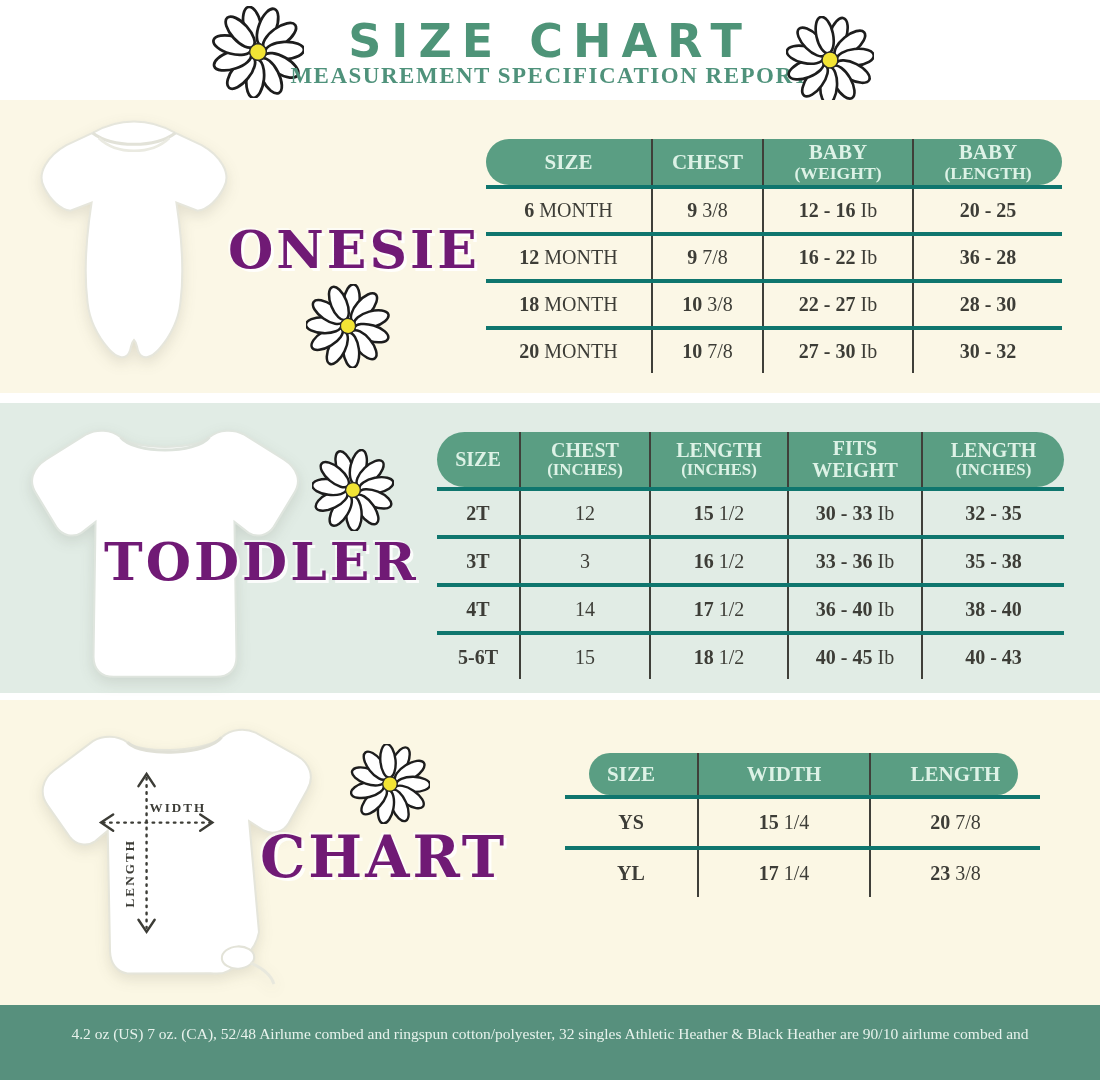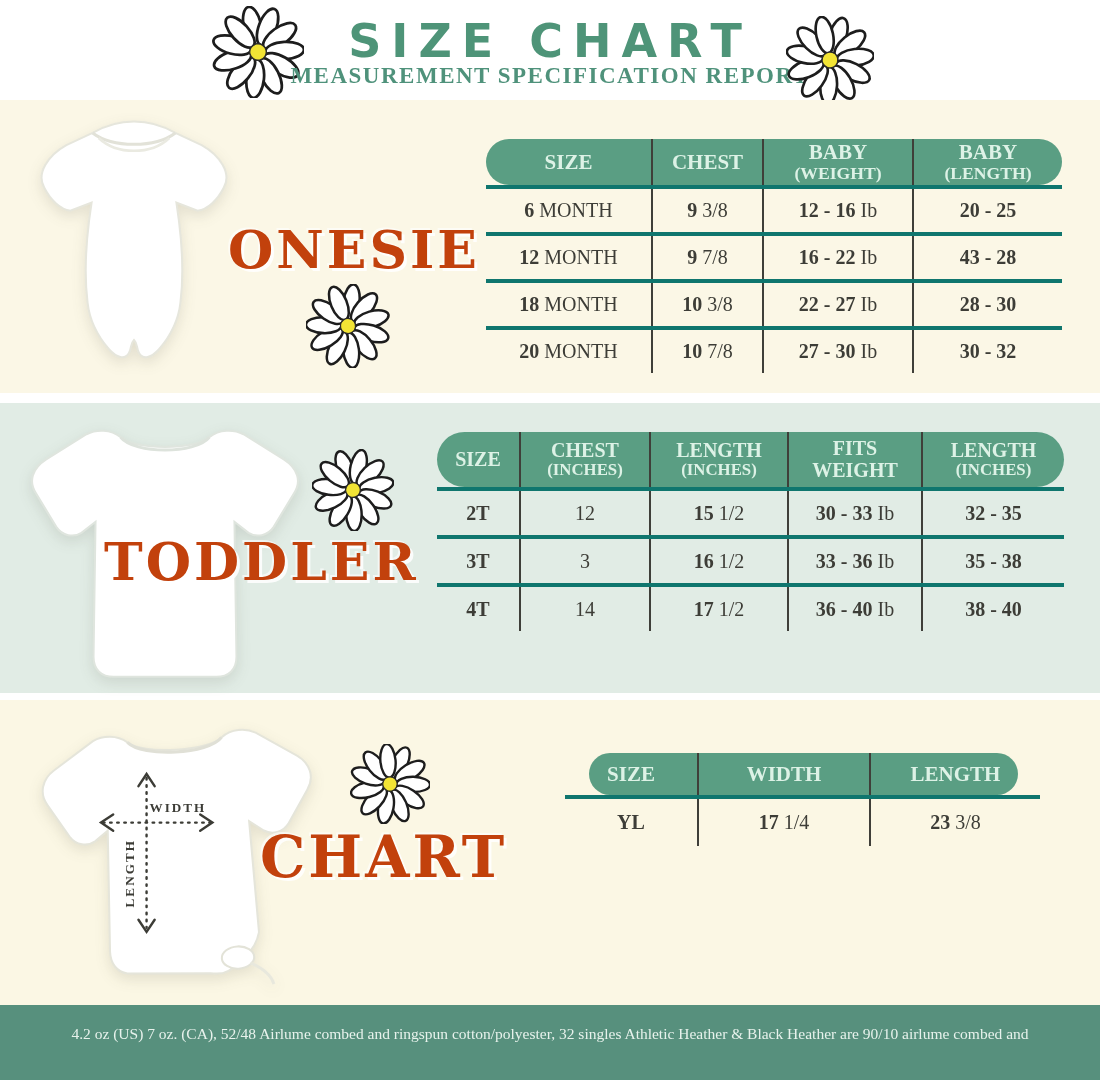--- a/index.html
+++ b/index.html
@@ -13,21 +13,21 @@
     letter-spacing:10px;color:#4e9478;}
   .sub-title{left:0;right:0;top:63px;text-align:center;
     font-family:"Liberation Serif",serif;font-weight:bold;font-size:23px;
     letter-spacing:1.5px;color:#4f927b;}
 
   
   .sec{left:0;width:1100px;}
   .sec-onesie{top:100px;height:293px;background:#fbf7e6;}
   .sec-toddler{top:403px;height:290px;background:#e1ece5;}
   .sec-youth{top:700px;height:305px;background:#fbf7e4;}
-  .sec-title{font-family:"DejaVu Serif",serif;font-weight:bold;color:#c2410c;
+  .sec-title{font-family:"DejaVu Serif",serif;font-weight:bold;color:#701a75;
     line-height:1;letter-spacing:3px;
     text-shadow:3px 3px 0 rgba(255,255,255,.85),-2px -2px 0 rgba(255,255,255,.6);}
 
   
   .table-host{position:absolute;}
   .pill{position:absolute;top:0;left:0;right:0;background:#5a9e83;border-radius:999px;z-index:0;}
   table.sz{position:relative;z-index:1;border-collapse:collapse;table-layout:fixed;width:100%;}
   table.sz th,table.sz td{text-align:center;vertical-align:middle;padding:0;}
   table.sz th+th,table.sz td+td{border-left:2px solid #3f3f39;}
   table.sz tbody tr{border-top:4px solid #0f766e;}
@@ -142,21 +142,21 @@
             <tr>
               <td><span class="b">6</span> <span class="r">MONTH</span></td>
               <td><span class="b">9</span> <span class="r">3/8</span></td>
               <td><span class="b">12 - 16</span> <span class="r">Ib</span></td>
               <td><span class="b">20 - 25</span></td>
             </tr>
             <tr>
               <td><span class="b">12</span> <span class="r">MONTH</span></td>
               <td><span class="b">9</span> <span class="r">7/8</span></td>
               <td><span class="b">16 - 22</span> <span class="r">Ib</span></td>
-              <td><span class="b">43 - 28</span></td>
+              <td><span class="b">36 - 28</span></td>
             </tr>
             <tr>
               <td><span class="b">18</span> <span class="r">MONTH</span></td>
               <td><span class="b">10</span> <span class="r">3/8</span></td>
               <td><span class="b">22 - 27</span> <span class="r">Ib</span></td>
               <td><span class="b">28 - 30</span></td>
             </tr>
             <tr>
               <td><span class="b">20</span> <span class="r">MONTH</span></td>
               <td><span class="b">10</span> <span class="r">7/8</span></td>
@@ -232,20 +232,27 @@
               <td><span class="b">16</span> <span class="r">1/2</span></td>
               <td><span class="b">33 - 36</span> <span class="r">Ib</span></td>
               <td><span class="b">35 - 38</span></td>
             </tr>
             <tr>
               <td><span class="b">4T</span></td>
               <td><span class="r">14</span></td>
               <td><span class="b">17</span> <span class="r">1/2</span></td>
               <td><span class="b">36 - 40</span> <span class="r">Ib</span></td>
               <td><span class="b">38 - 40</span></td>
+            </tr>
+            <tr>
+              <td><span class="b">5-6T</span></td>
+              <td><span class="r">15</span></td>
+              <td><span class="b">18</span> <span class="r">1/2</span></td>
+              <td><span class="b">40 - 45</span> <span class="r">Ib</span></td>
+              <td><span class="b">40 - 43</span></td>
             </tr>
           </tbody>
         </table>
       </div>
   </div>
 
   <div class="abs sec sec-youth">
     <div class="abs shadowed" style="left:16px;top:5px;">
       <svg width="334" height="300" viewBox="0 0 330 296">
         <g transform="rotate(-3 165 148)">
@@ -294,20 +301,25 @@
               <th>
                 <div class="h1">WIDTH</div>
               </th>
               <th>
                 <div class="h1">LENGTH</div>
               </th>
             </tr>
           </thead>
           <tbody>
             <tr>
+              <td><span class="b">YS</span></td>
+              <td><span class="b">15</span> <span class="r">1/4</span></td>
+              <td><span class="b">20</span> <span class="r">7/8</span></td>
+            </tr>
+            <tr>
               <td><span class="b">YL</span></td>
               <td><span class="b">17</span> <span class="r">1/4</span></td>
               <td><span class="b">23</span> <span class="r">3/8</span></td>
             </tr>
           </tbody>
         </table>
       </div>
   </div>
 
   <div class="abs footer">

